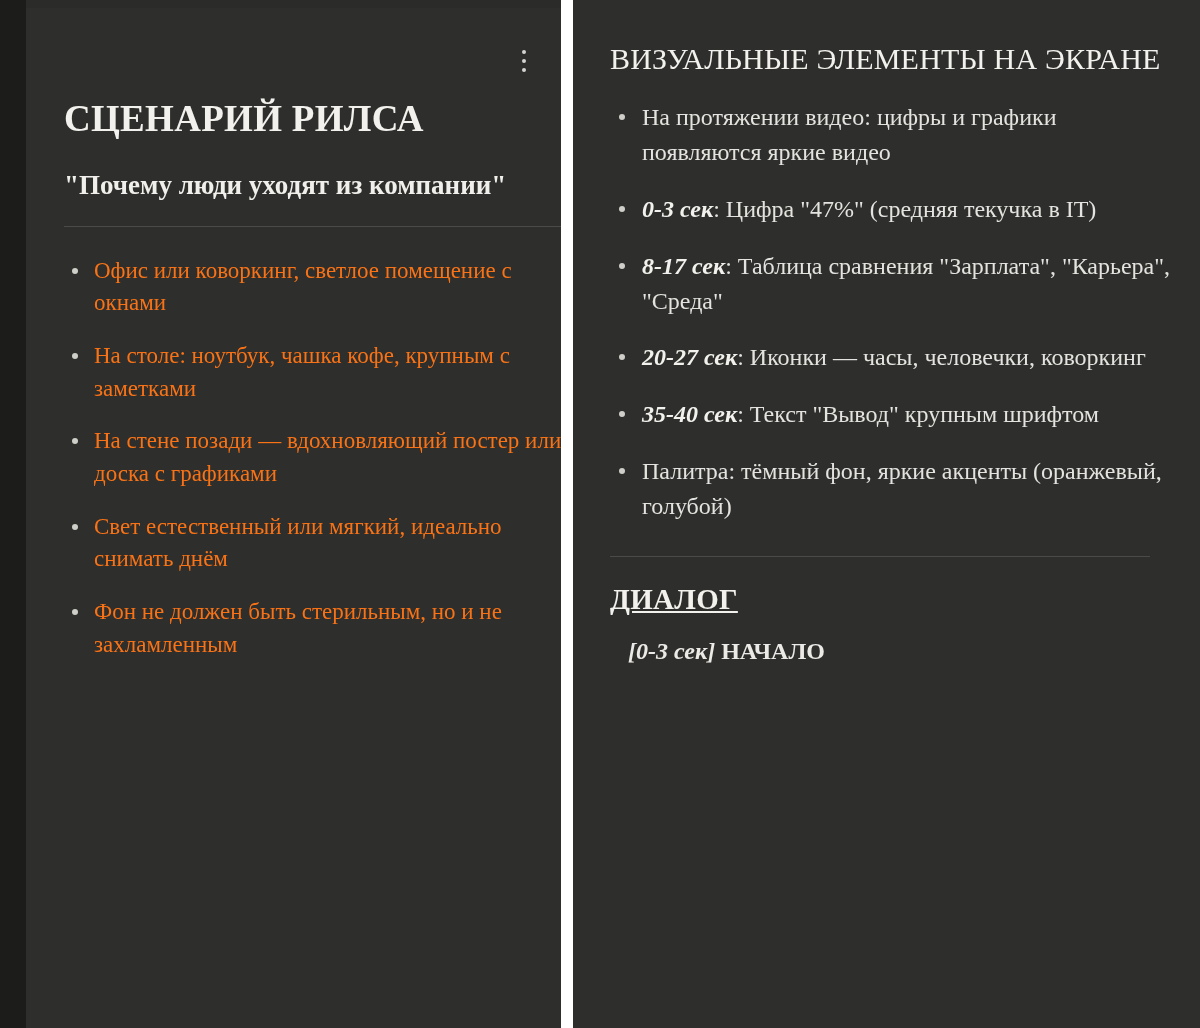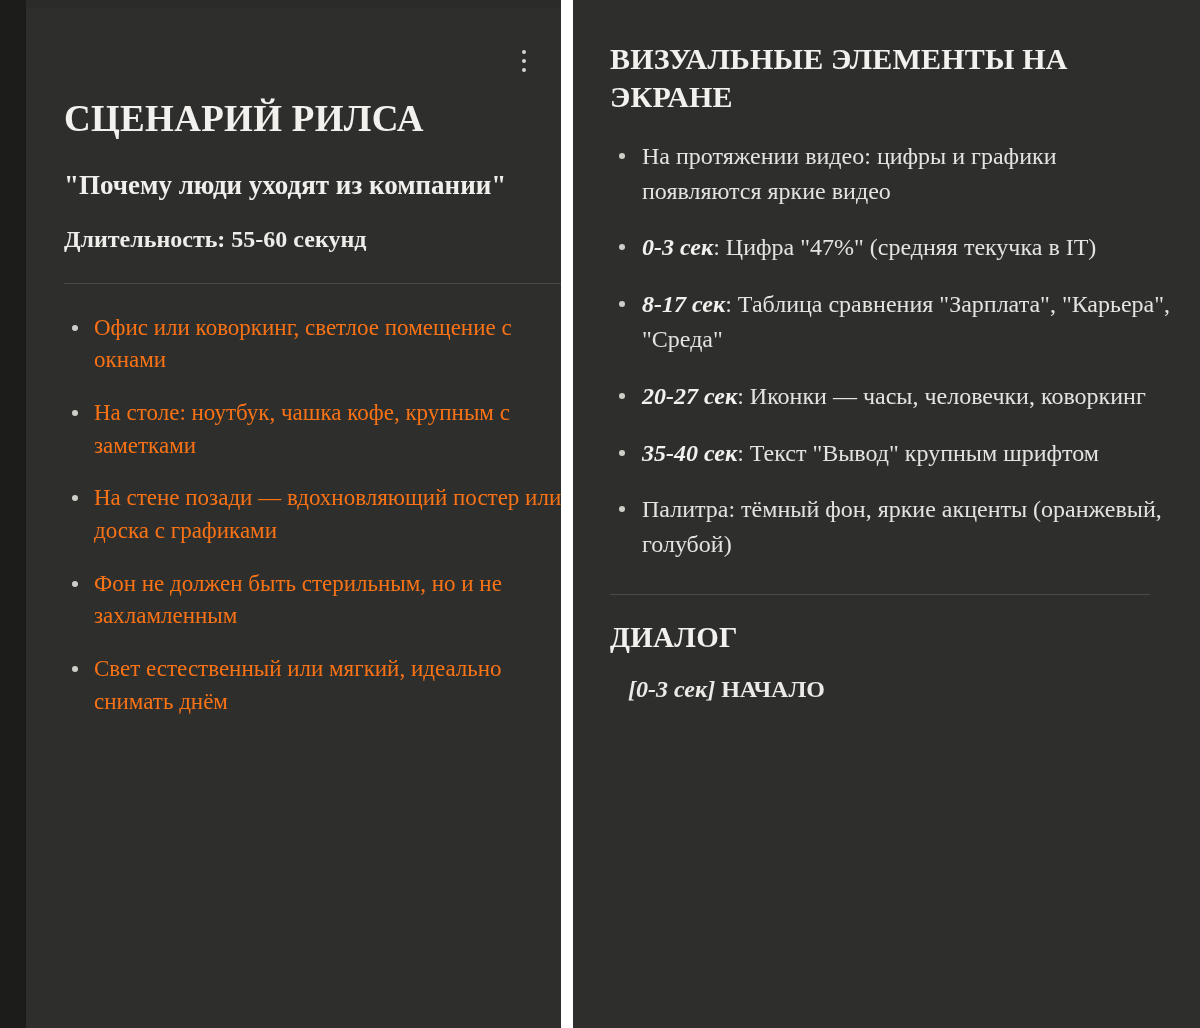--- a/index.html
+++ b/index.html
@@ -169,21 +169,21 @@
   .content-right {
     position: absolute;
     left: 610px;
     top: 40px;
     width: 570px;
     color: #e8e8e4;
   }
   h3.section-head-right {
     font-size: 30px;
     line-height: 1.28;
-    font-weight: bold;
+    font-weight: normal;
     margin: 0 0 22px 0;
     color: #f2f1ed;
     letter-spacing: 0.2px;
   }
   ul.bullets-right {
     list-style: none;
     margin: 0;
     padding: 0;
   }
   ul.bullets-right li {
@@ -210,20 +210,21 @@
     border-top: 1px solid #4a4a47;
     margin: 32px 0 26px 0;
     width: 540px;
   }
   h3.dialog-head {
     font-size: 29px;
     font-weight: bold;
     margin: 0 0 22px 0;
     color: #f2f1ed;
     letter-spacing: 0.3px;
+    text-decoration: underline;
   }
   .dialog-line {
     font-size: 24px;
     color: #eceae6;
     margin: 18px;
   }
   .dialog-line b { font-weight: bold; }
   .dialog-line .ts { font-weight: bold; font-style: italic; }
 </style>
 </head>
@@ -247,28 +248,27 @@
           <svg width="26" height="26" viewBox="0 0 26 26" aria-hidden="true">
             <line x1="4" y1="4" x2="22" y2="22" stroke="#d8d8d4" stroke-width="1.8"></line>
             <line x1="22" y1="4" x2="4" y2="22" stroke="#d8d8d4" stroke-width="1.8"></line>
           </svg>
         </div>
       </div>
 
       <div class="content-left">
         <h1 class="title">СЦЕНАРИЙ РИЛСА</h1>
         <h2 class="subtitle">"Почему люди уходят из компании"</h2>
-        <p class="duration">Длительность: 55-60 секунд</p>
         <hr class="divider">
         <ul class="bullets">
           <li>Офис или коворкинг, светлое помещение с окнами</li>
           <li>На столе: ноутбук, чашка кофе, крупным с заметками</li>
           <li>На стене позади — вдохновляющий постер или доска с графиками</li>
+          <li>Свет естественный или мягкий, идеально снимать днём</li>
           <li>Фон не должен быть стерильным, но и не захламленным</li>
-          <li>Свет естественный или мягкий, идеально снимать днём</li>
         </ul>
       </div>
 
     </div>
   </div>
 
   <div class="panel-right">
     <div class="sheet"></div>
   </div>
 

